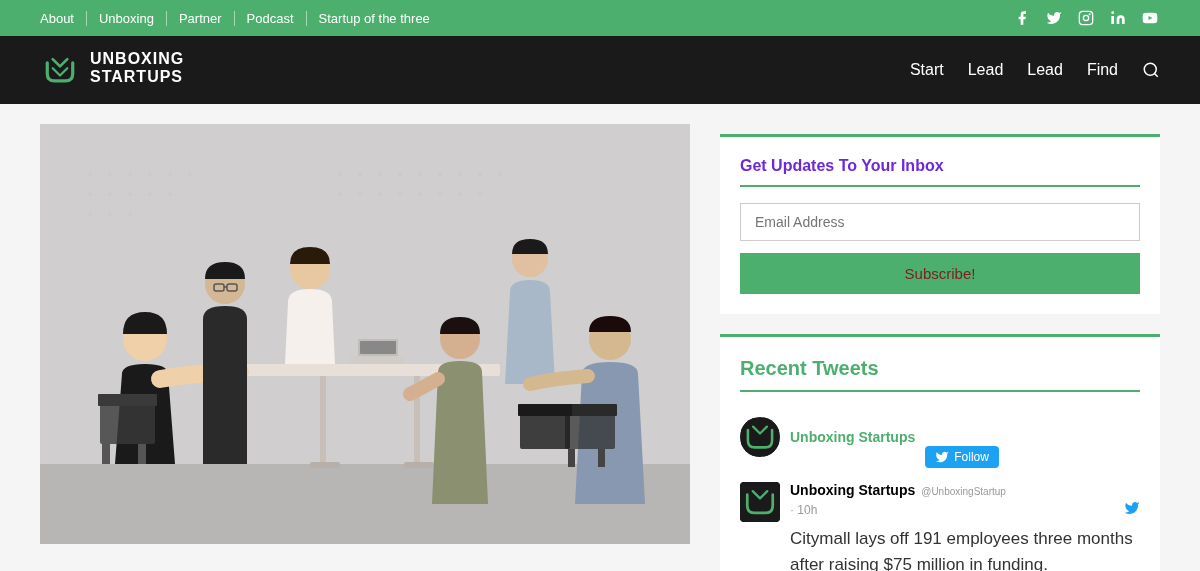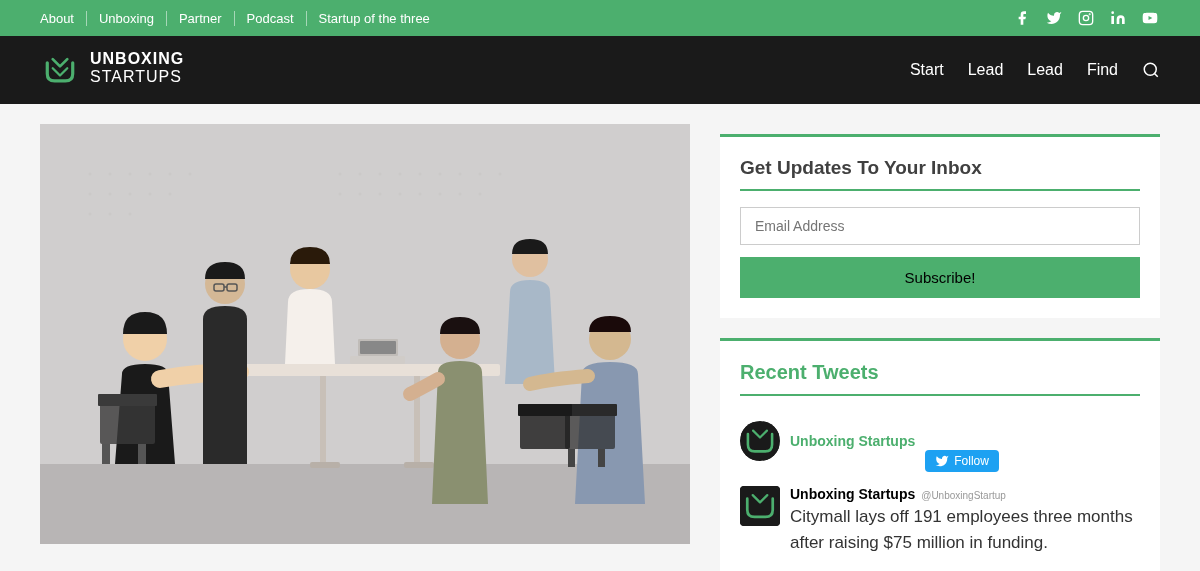--- a/index.html
+++ b/index.html
@@ -68,21 +68,21 @@
     }
     .logo-text .brand-line1 {
       color: #fff;
       font-size: 16px;
       font-weight: 800;
       letter-spacing: 1px;
     }
     .logo-text .brand-line2 {
       color: #fff;
       font-size: 16px;
-      font-weight: 400;
+      font-weight: 700;
       letter-spacing: 1px;
     }
     .main-nav {
       display: flex;
       align-items: flex-start;
       gap: 24px;
     }
     .main-nav a {
       color: #fff;
       text-decoration: none;
@@ -131,40 +131,40 @@
       padding-top: 10px;
     }
 
     
     .newsletter-box {
       background: #fff;
       padding: 20px;
       border-top: 3px solid #4caf6e;
     }
     .newsletter-title {
-      color: #404040;
-      font-size: 19px;
+      color: #6d28d9;
+      font-size: 16px;
       font-weight: 700;
       margin-bottom: 16px;
       padding-bottom: 10px;
       border-bottom: 2px solid #4caf6e;
     }
     .email-input {
       width: 100%;
       padding: 10px 14px;
       border: 1px solid #ccc;
       font-size: 14px;
       color: #999;
       margin-bottom: 12px;
       outline: none;
     }
     .subscribe-btn {
       width: 100%;
       background: #4caf6e;
-      color: #000000;
+      color: #7f1d1d;
       border: none;
       padding: 12px;
       font-size: 15px;
       cursor: pointer;
       font-weight: 500;
     }
 
     
     .recent-tweets-box {
       background: #fff;
@@ -483,19 +483,27 @@
             <rect width="44" height="44" fill="#1a1a1a" rx="4"></rect>
             <path d="M8 14 L8 26 Q8 34 16 34 L28 34 Q36 34 36 26 L36 14" stroke="#4caf6e" stroke-width="3" fill="none" stroke-linecap="round"></path>
             <path d="M14 10 L22 18 L30 10" stroke="#4caf6e" stroke-width="2.5" fill="none" stroke-linecap="round" stroke-linejoin="round"></path>
           </svg>
         </div>
         <div class="tweet-body">
           <div style="display:flex; align-items: baseline; gap: 6px; margin-bottom: 2px;">
             <span class="tweet-username">Unboxing Startups</span>
             <span class="tweet-handle">@UnboxingStartup</span>
           </div>
+          <div class="tweet-time-row">
+            <span class="tweet-time">· 10h</span>
+            <span class="tweet-bird">
+              <svg width="16" height="16" viewBox="0 0 24 24" fill="#1da1f2">
+                <path d="M23 3a10.9 10.9 0 0 1-3.14 1.53 4.48 4.48 0 0 0-7.86 3v1A10.66 10.66 0 0 1 3 4s-4 9 5 13a11.64 11.64 0 0 1-7 2c9 5 20 0 20-11.5a4.5 4.5 0 0 0-.08-.83A7.72 7.72 0 0 0 23 3z"></path>
+              </svg>
+            </span>
+          </div>
           <p class="tweet-text">Citymall lays off 191 employees three months after raising $75 million in funding.</p>
         </div>
       </div>
 
     </div>
   </div>
 </div>
 
 </body></html>

